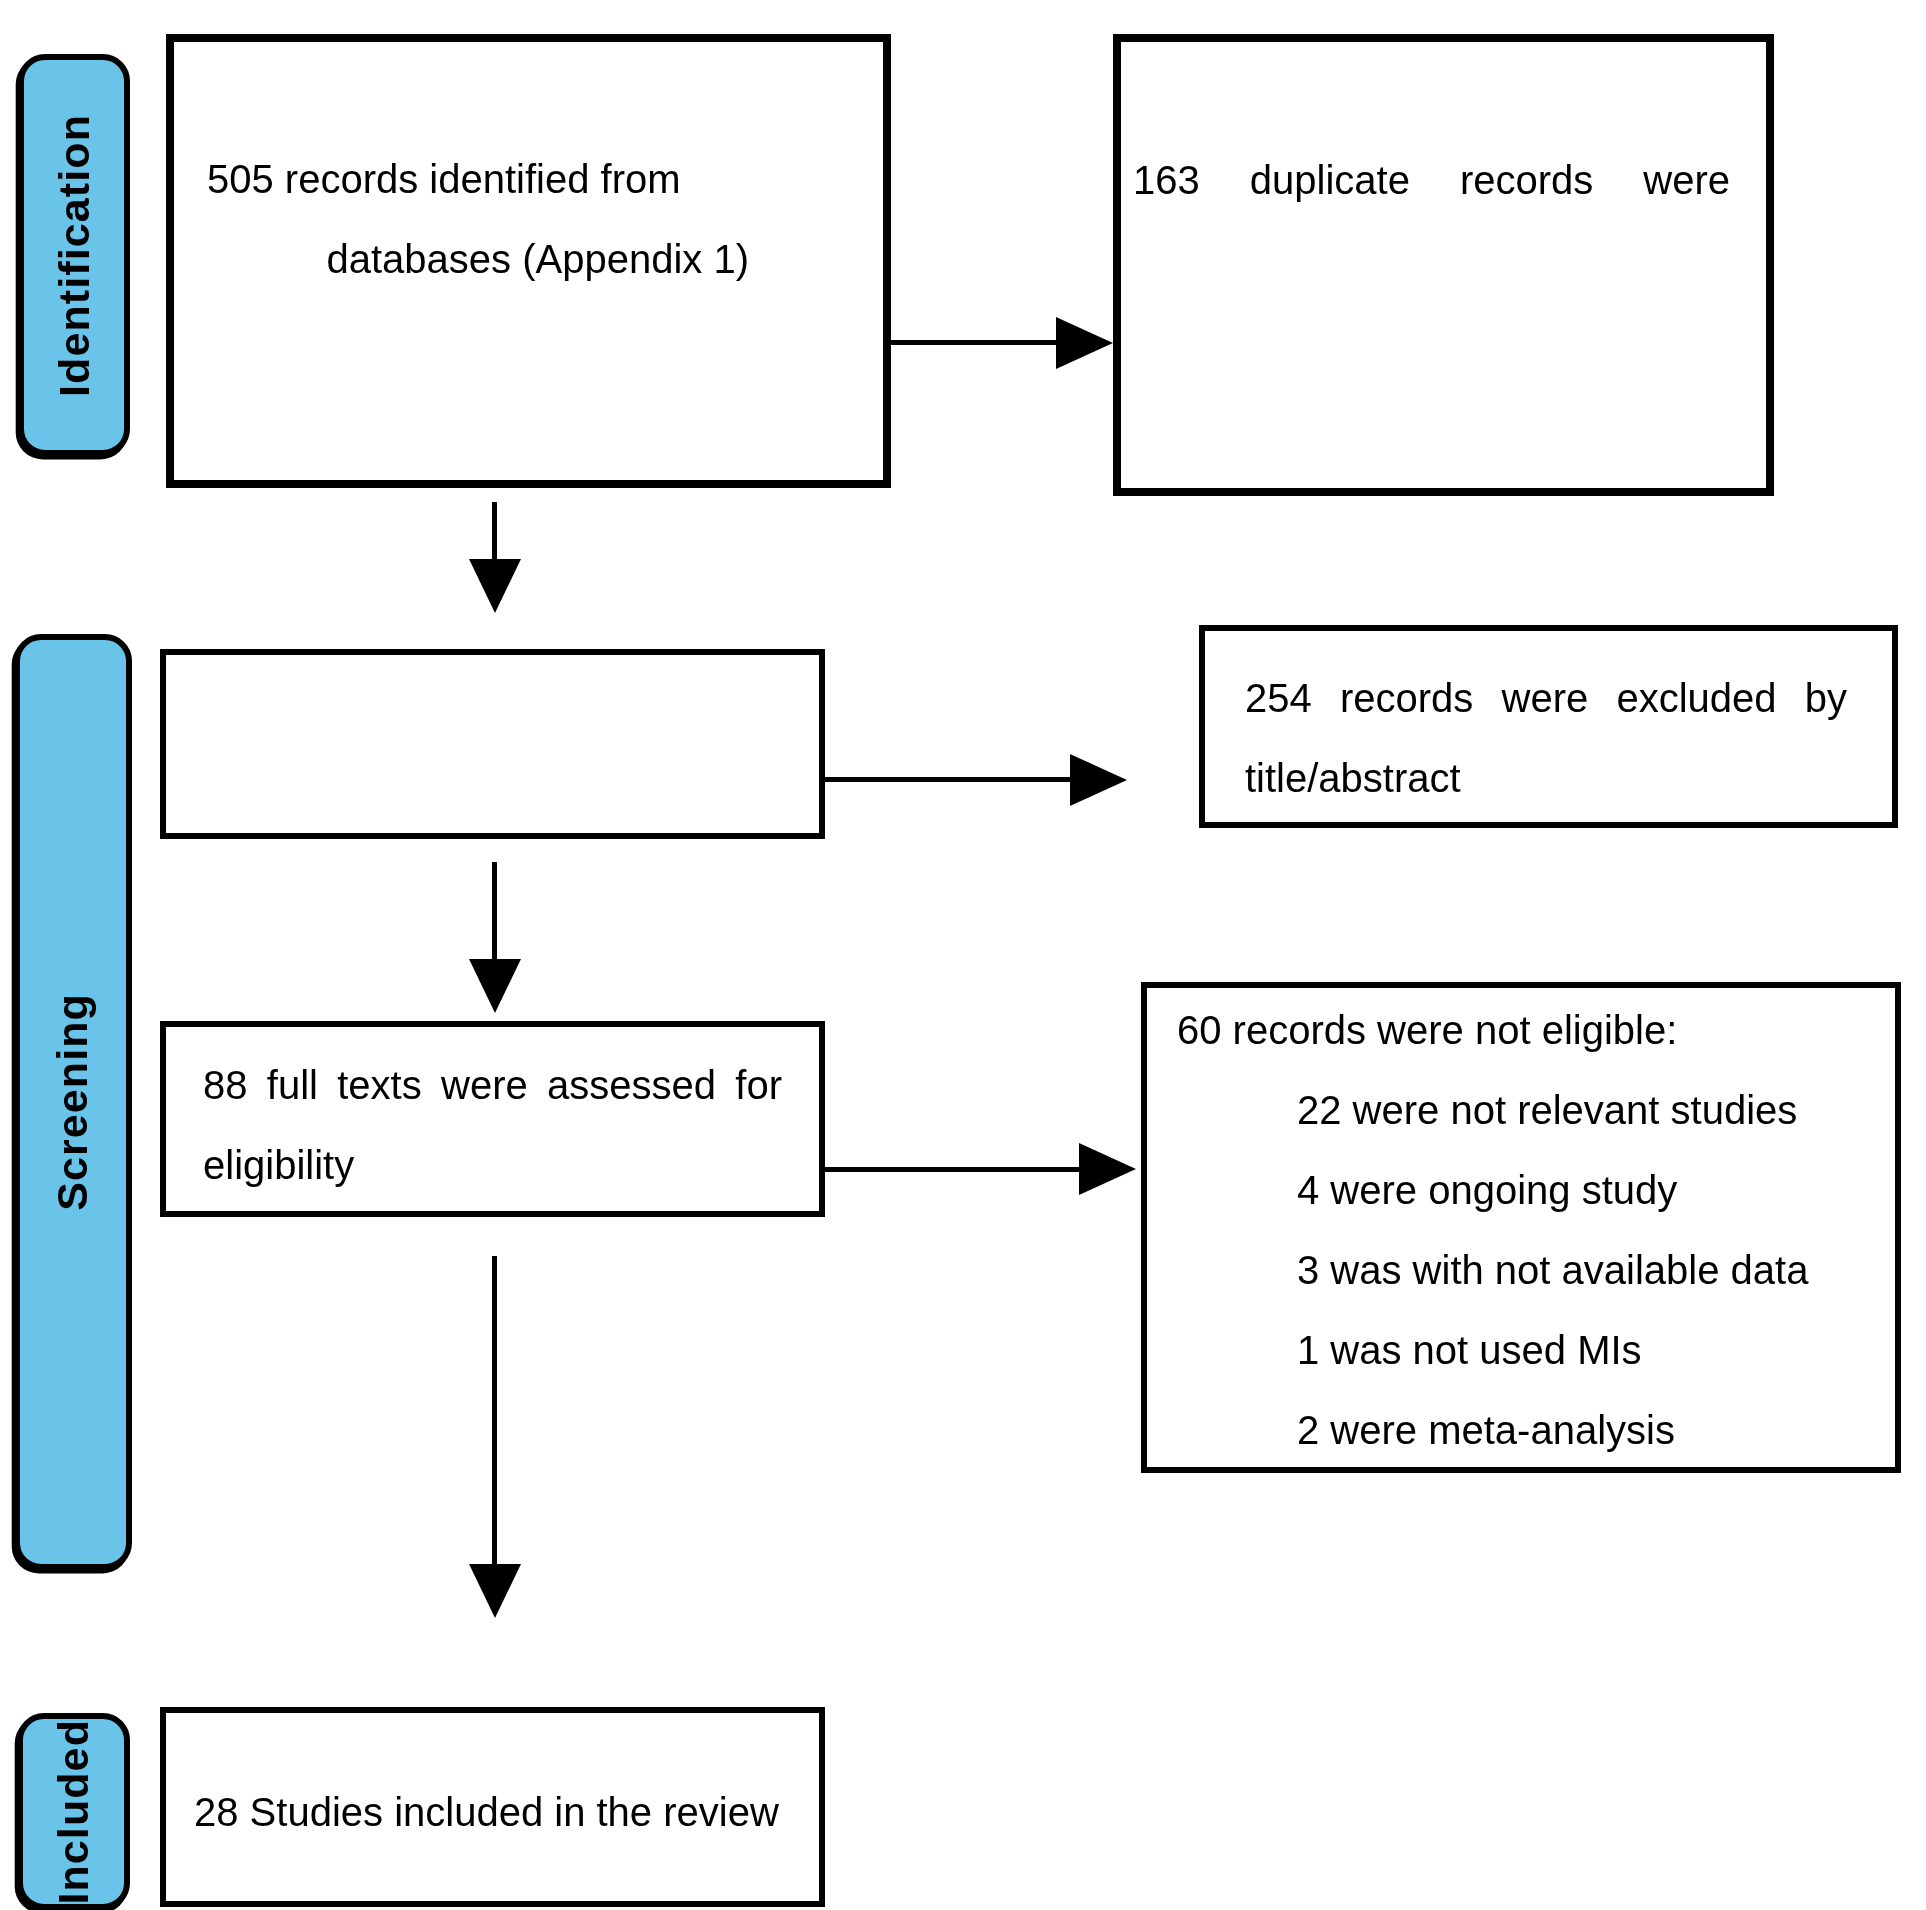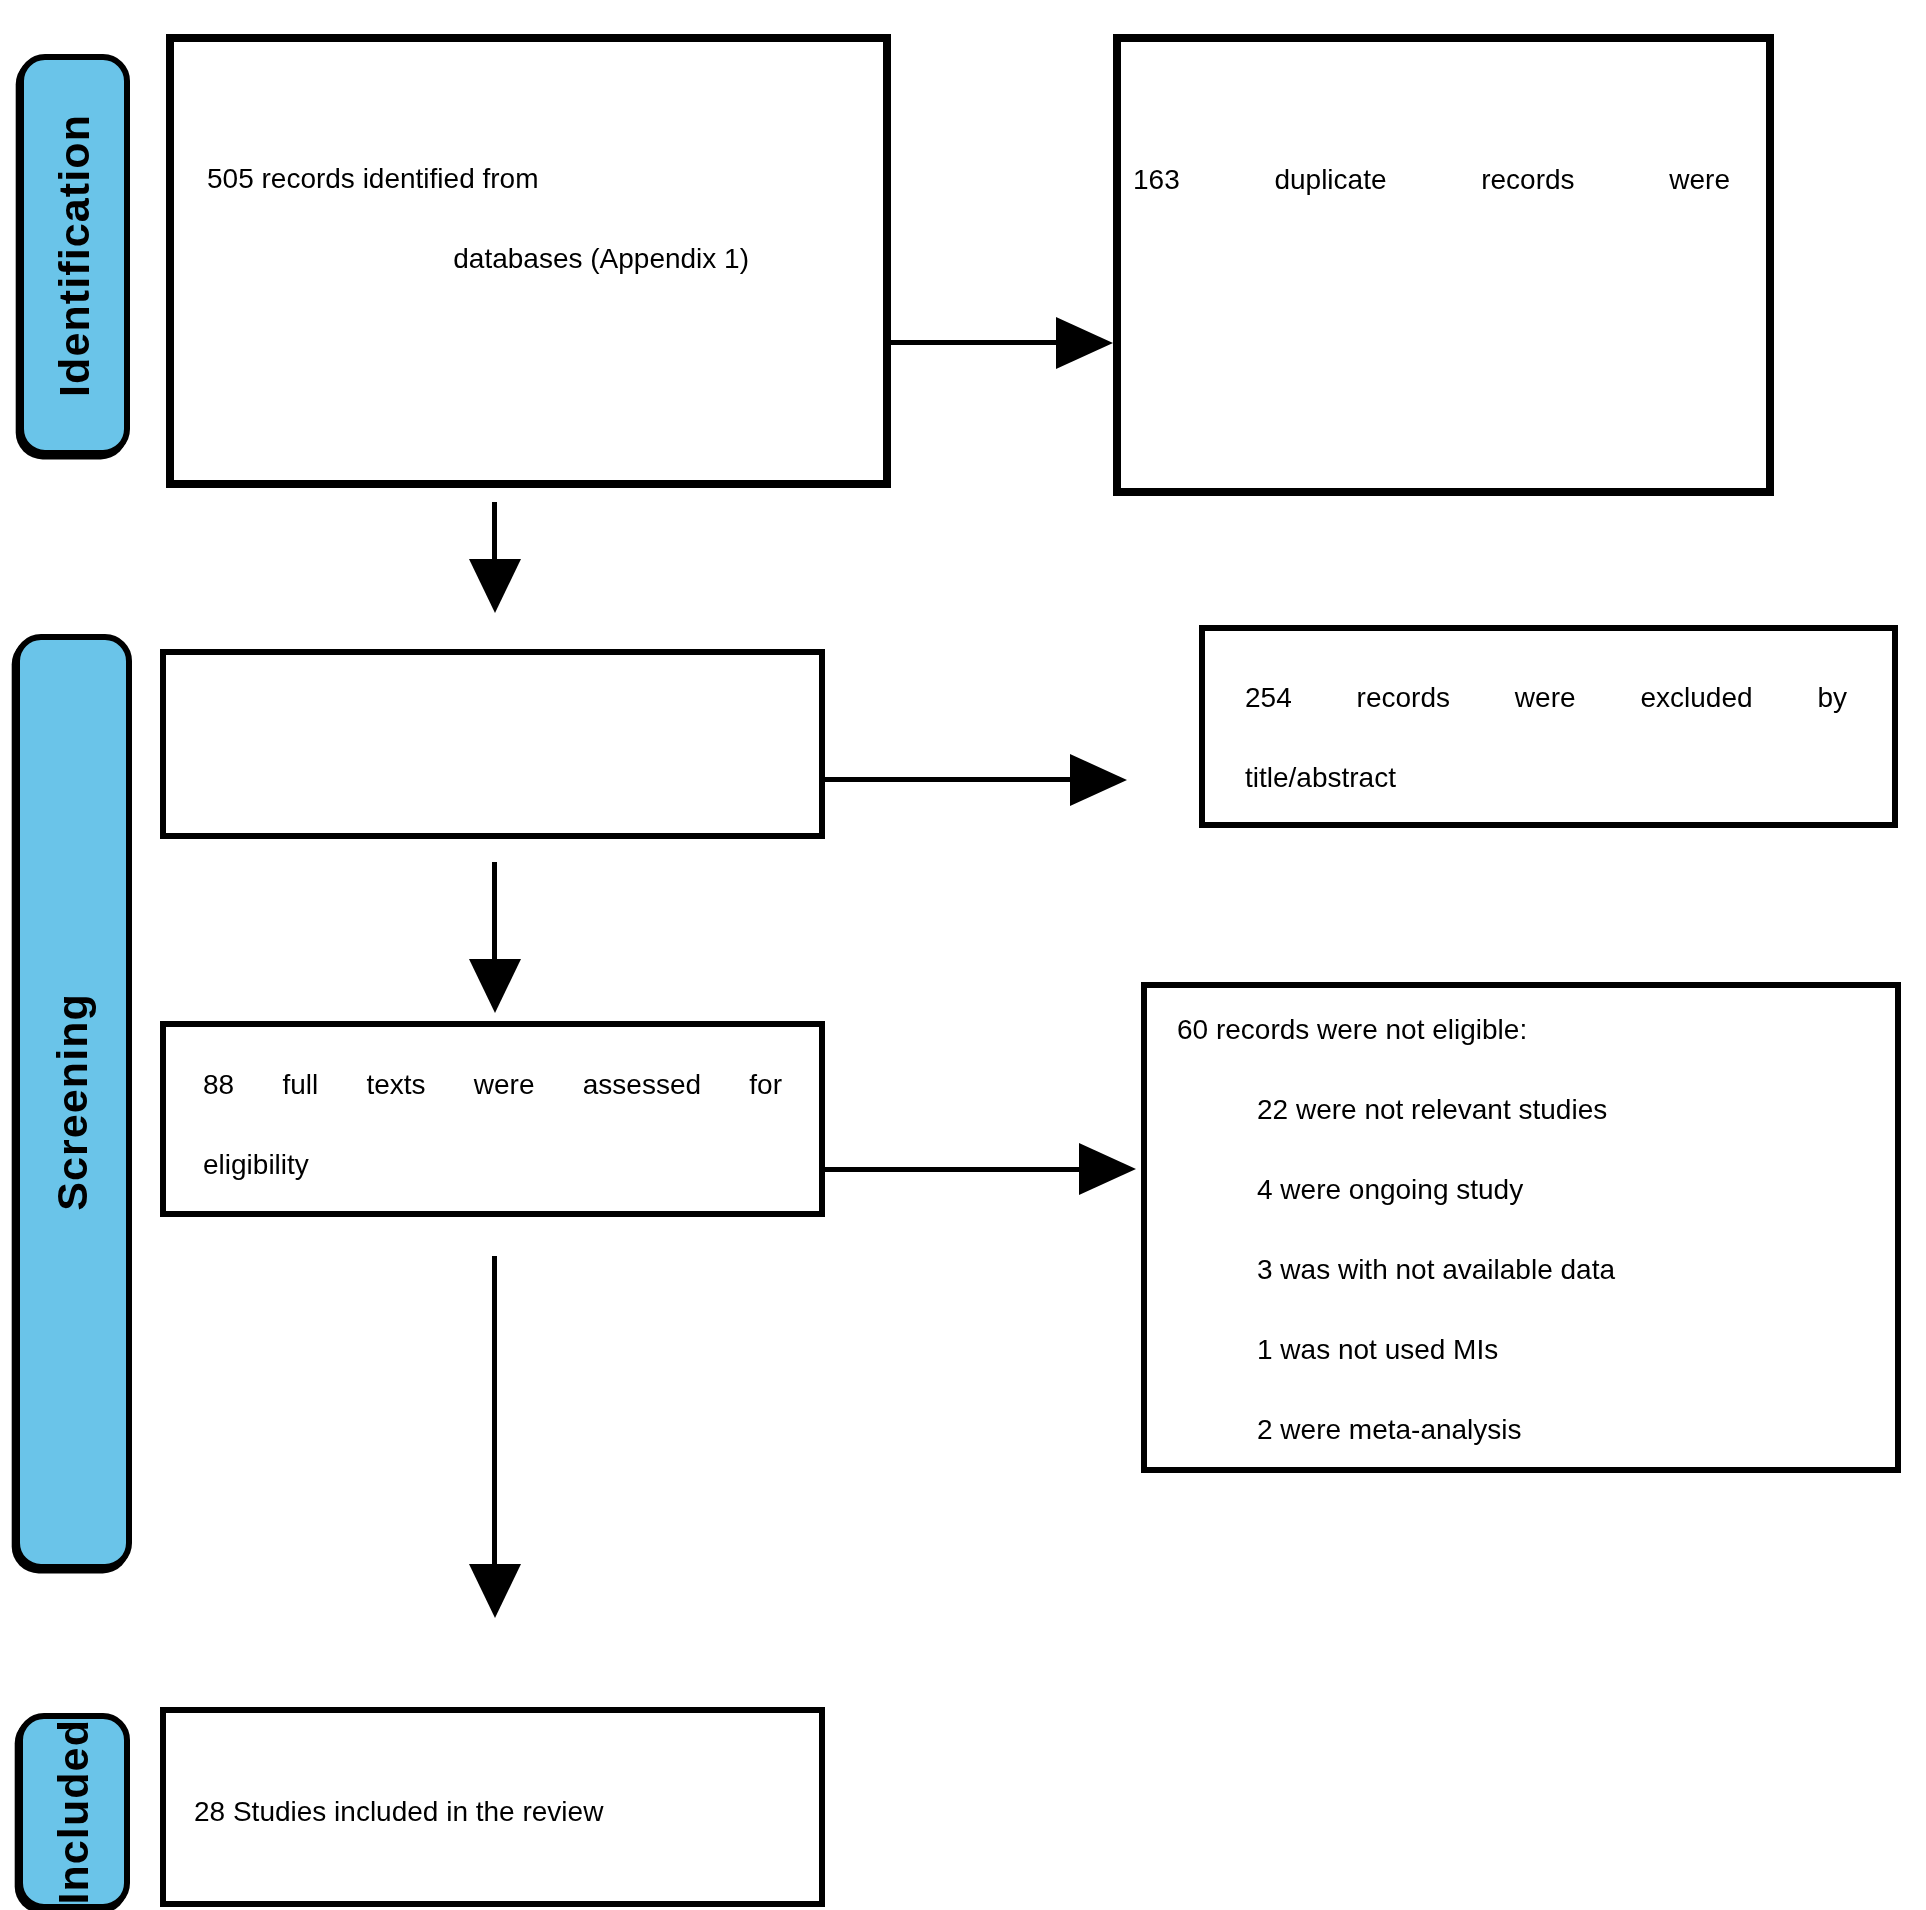--- a/index.html
+++ b/index.html
@@ -48,39 +48,39 @@
   #box-duplicates  { left: 1113px; top: 34px;   width: 661px; height: 462px; }
   #box-screened    { left: 160px;  top: 649px; width: 665px; height: 190px; }
   #box-excluded    { left: 1199px; top: 625px; width: 699px; height: 203px; }
   #box-fulltext    { left: 160px;  top: 1021px; width: 665px; height: 196px; }
   #box-noteligible { left: 1141px; top: 982px; width: 760px; height: 491px; }
   #box-included    { left: 160px;  top: 1707px; width: 665px; height: 200px; }
 
   
   .tblock {
     position: absolute;
-    font-size: 28px;
+    font-size: 40px;
     line-height: 80px;
     white-space: normal;
   }
   .jline { text-align: justify; text-align-last: justify; text-justify: inter-word; }
 
   #txt-identified { left: 207px;  top: 139px;  width: 542px; }
   #txt-identified .l2 { margin-left: 50px; text-align: right; }
 
   #txt-duplicates { left: 1133px; top: 140px;  width: 597px; }
 
   #txt-screened   { left: 194px;  top: 670px; width: 582px; }
 
   #txt-excluded   { left: 1245px; top: 658px; width: 602px; }
 
   #txt-fulltext   { left: 203px;  top: 1045px; width: 579px; }
 
   #txt-noteligible { left: 1177px; top: 990px; width: 676px; }
-  #txt-noteligible .indent { margin-left: 80px; }
+  #txt-noteligible .indent { margin-left: 120px; }
 
   #txt-included   { left: 194px;  top: 1772px; width: 605px; }
 
   
   .shaft-h { position: absolute; height: 4.6px; background: #000000; }
   .shaft-v { position: absolute; width: 4.6px;  background: #000000; }
   .head-right {
     position: absolute; width: 0; height: 0;
     border-top: 26px solid transparent;
     border-bottom: 26px solid transparent;

